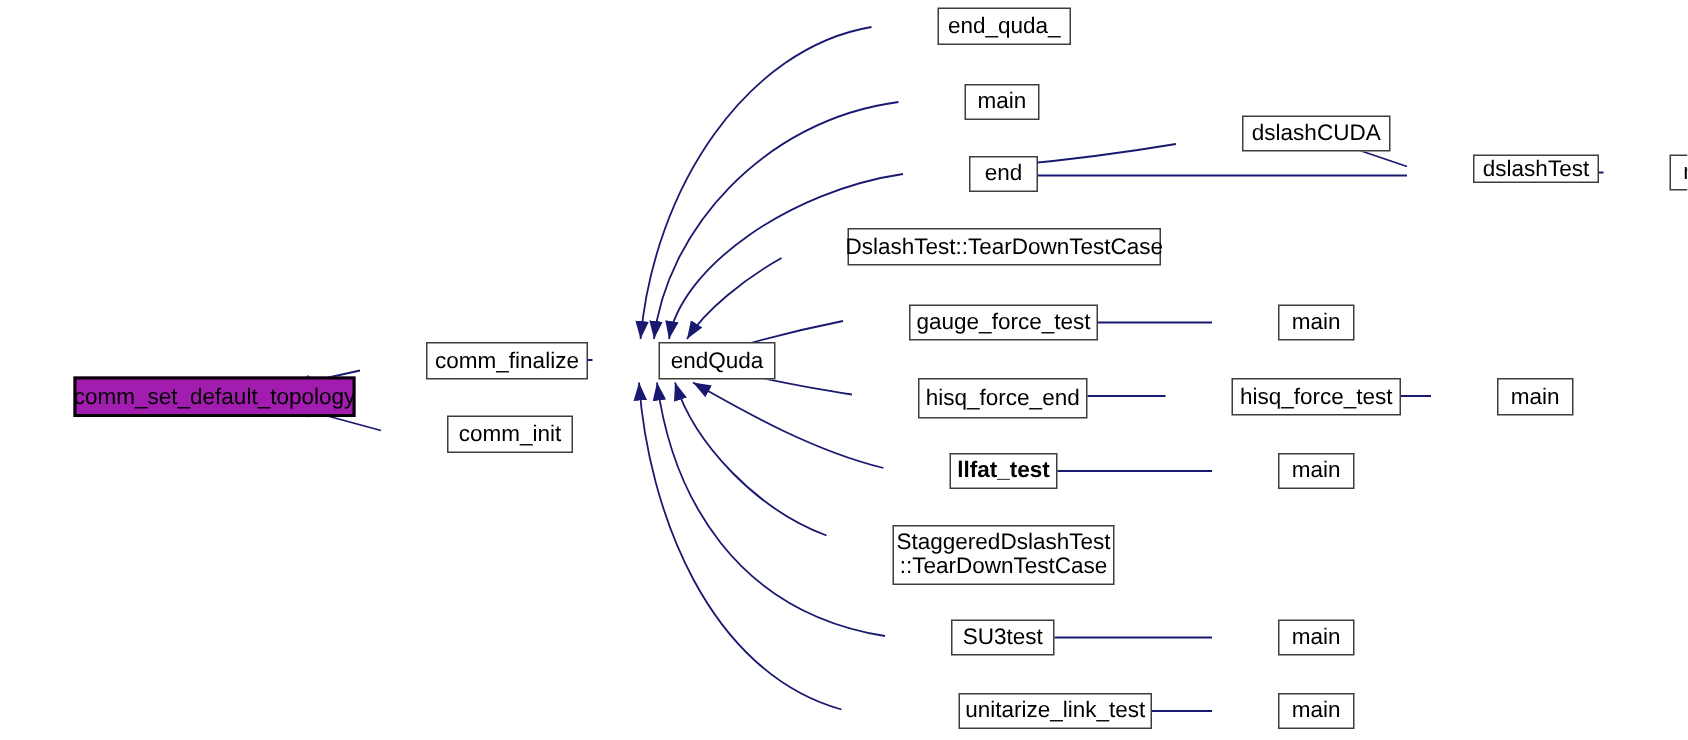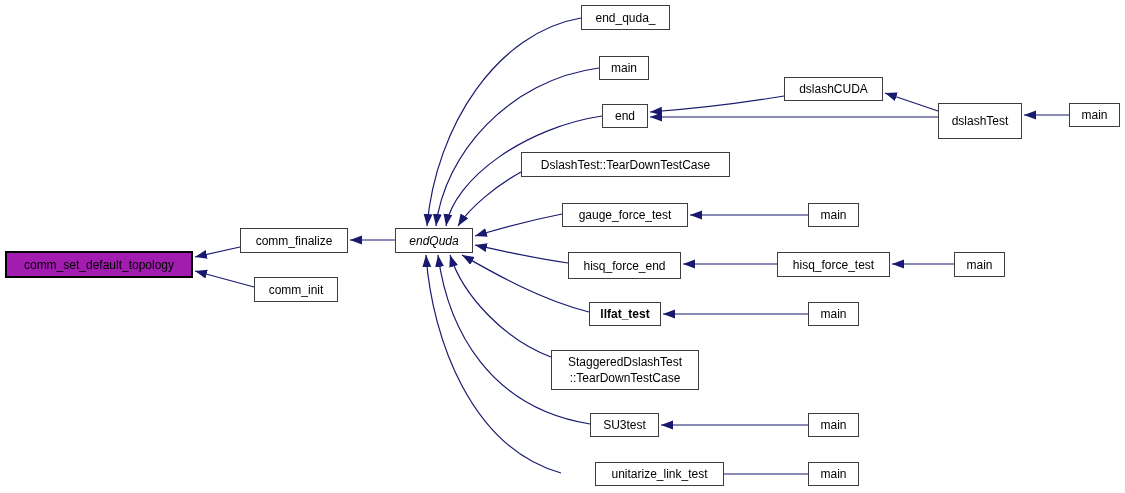--- a/index.html
+++ b/index.html
@@ -29,24 +29,25 @@
   .node {
     position: absolute;
     box-sizing: border-box;
     display: flex;
     align-items: center;
     justify-content: center;
     text-align: center;
     background: #ffffff;
     border: 1px solid #3d3d3d;
     color: #000000;
-    font-size: 12px;
+    font-size: 15px;
     line-height: 16px;
     white-space: pre-line;
     cursor: pointer;
+    margin-left: 44px;
   }
   .node.highlighted {
     background: #a21caf;
     border: 2px solid #000000;
     cursor: default;
   }
 </style>
 </head>
 <body>
 
@@ -78,26 +79,26 @@
       <path d="M777,264 L683,264" class="edge" stroke="#191970" marker-end="url(#arrow)"></path>
       <path d="M954,264 L892,264" class="edge" stroke="#191970" marker-end="url(#arrow)"></path>
       <path d="M808,314 L663,314" class="edge" stroke="#191970" marker-end="url(#arrow)"></path>
       <path d="M808,425 L661,425" class="edge" stroke="#191970" marker-end="url(#arrow)"></path>
       <path d="M808,474 L692,474" class="edge" stroke="#191970" marker-end="url(#arrow)"></path>
     </svg>
   <div id="node-layer">
       <div class="node highlighted" style="left: 5px; top: 251px; width: 188px; height: 27px;">comm_set_default_topology</div>
       <div class="node" style="left: 240px; top: 228px; width: 108px; height: 25px;">comm_finalize</div>
       <div class="node" style="left: 254px; top: 277px; width: 84px; height: 25px;">comm_init</div>
-      <div class="node" style="left: 395px; top: 228px; width: 78px; height: 25px; font-style: italic;">endQuda</div>
+      <div class="node" style="left: 395px; top: 228px; width: 78px; height: 25px;">endQuda</div>
       <div class="node" style="left: 581px; top: 5px; width: 89px; height: 25px;">end_quda_</div>
       <div class="node" style="left: 599px; top: 56px; width: 50px; height: 24px;">main</div>
       <div class="node" style="left: 602px; top: 104px; width: 46px; height: 24px;">end</div>
       <div class="node" style="left: 784px; top: 77px; width: 99px; height: 24px;">dslashCUDA</div>
-      <div class="node" style="left: 938px; top: 103px; width: 84px; height: 36px;">dslashTest</div>
+      <div class="node" style="left: 938px; top: 103px; width: 84px; height: 19px;">dslashTest</div>
       <div class="node" style="left: 1069px; top: 103px; width: 51px; height: 24px;">main</div>
       <div class="node" style="left: 521px; top: 152px; width: 209px; height: 25px;">DslashTest::TearDownTestCase</div>
       <div class="node" style="left: 562px; top: 203px; width: 126px; height: 24px;">gauge_force_test</div>
       <div class="node" style="left: 808px; top: 203px; width: 51px; height: 24px;">main</div>
       <div class="node" style="left: 568px; top: 252px; width: 113px; height: 27px;">hisq_force_end</div>
       <div class="node" style="left: 777px; top: 252px; width: 113px; height: 25px;">hisq_force_test</div>
       <div class="node" style="left: 954px; top: 252px; width: 51px; height: 25px;">main</div>
       <div class="node" style="left: 589px; top: 302px; width: 72px; height: 24px; font-weight: bold;">llfat_test</div>
       <div class="node" style="left: 808px; top: 302px; width: 51px; height: 24px;">main</div>
       <div class="node" style="left: 551px; top: 350px; width: 148px; height: 40px;">StaggeredDslashTest

